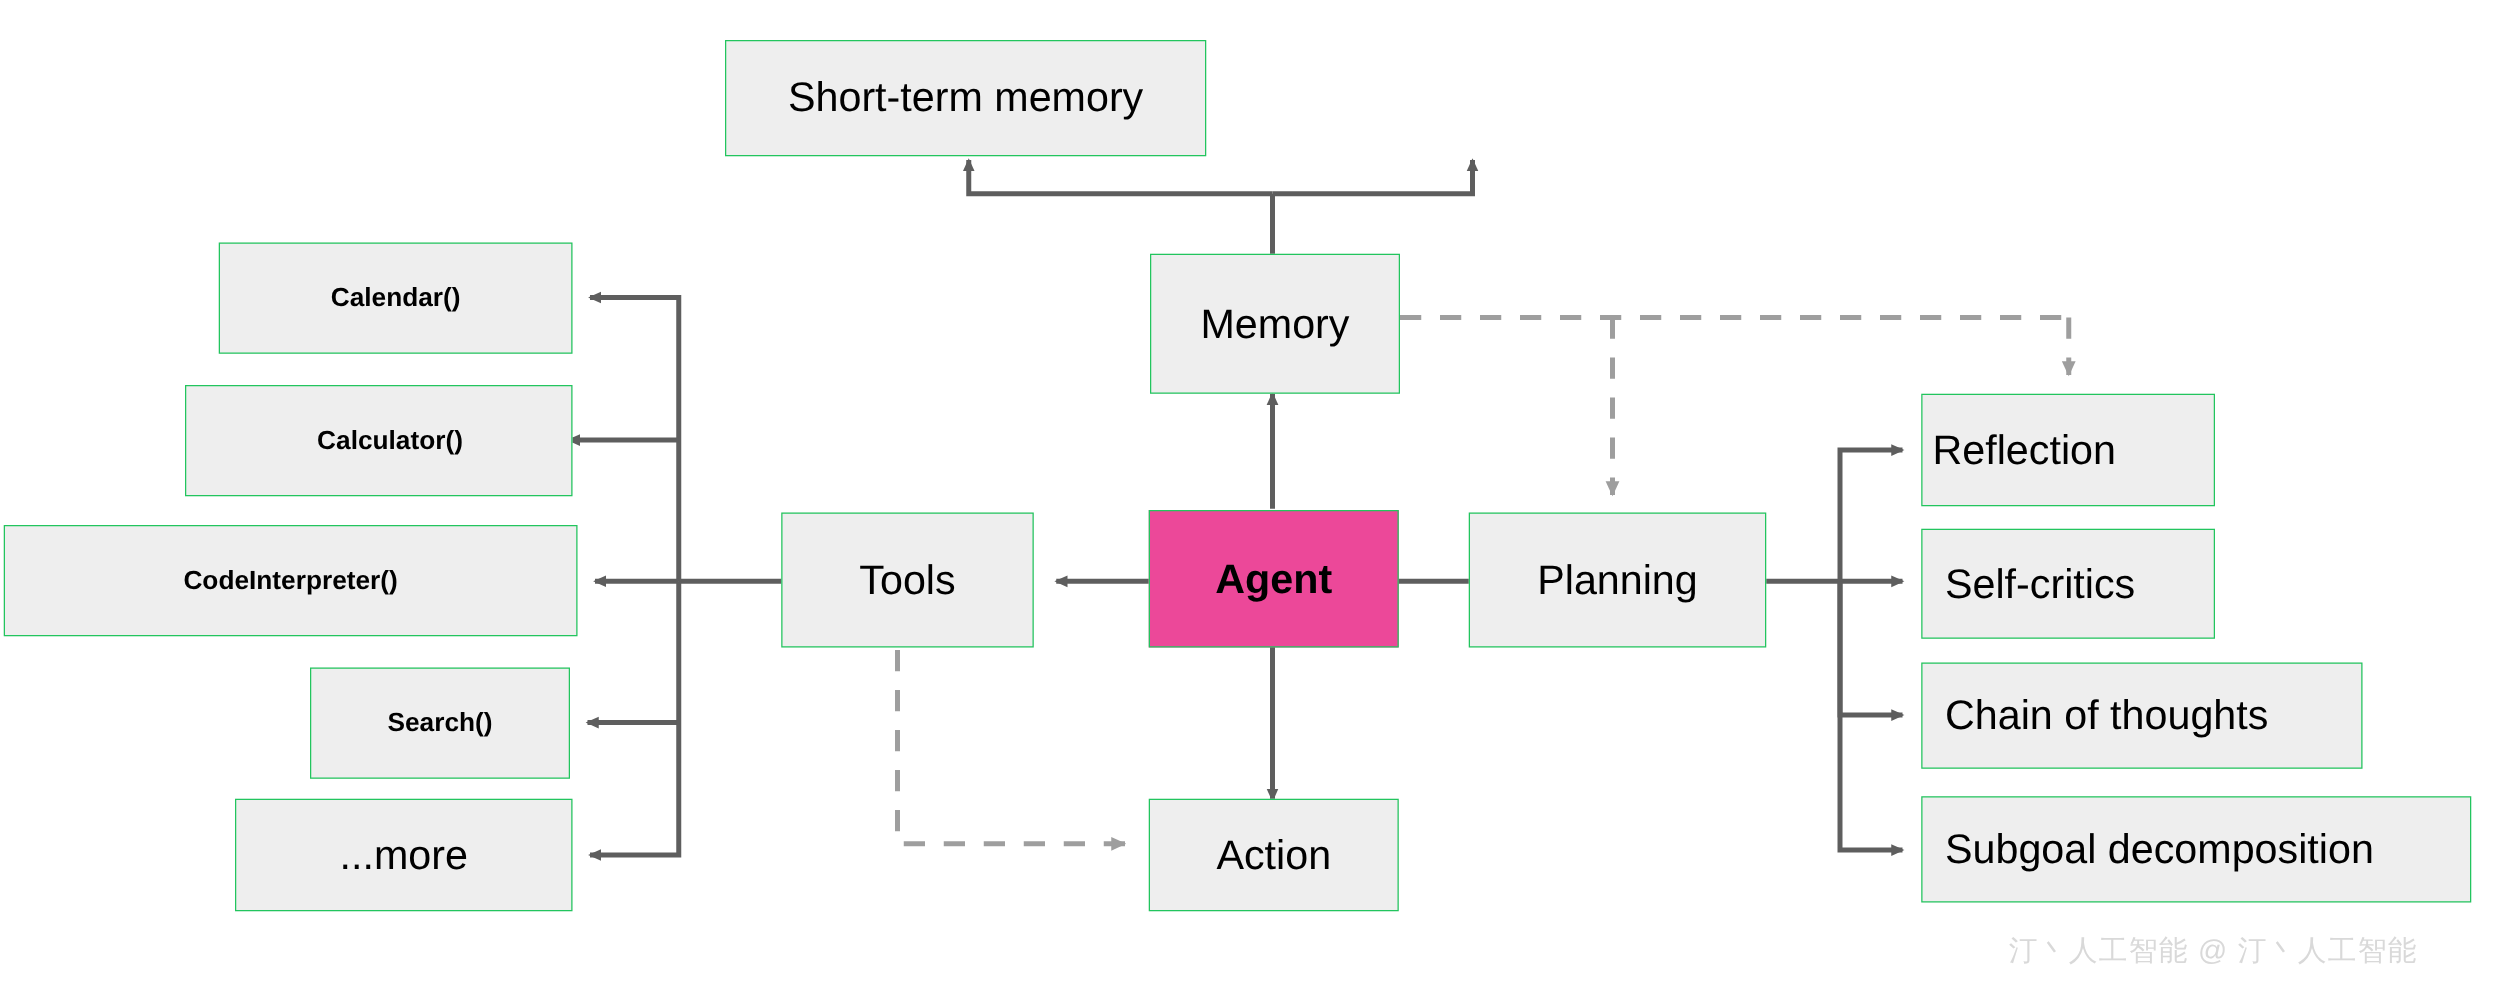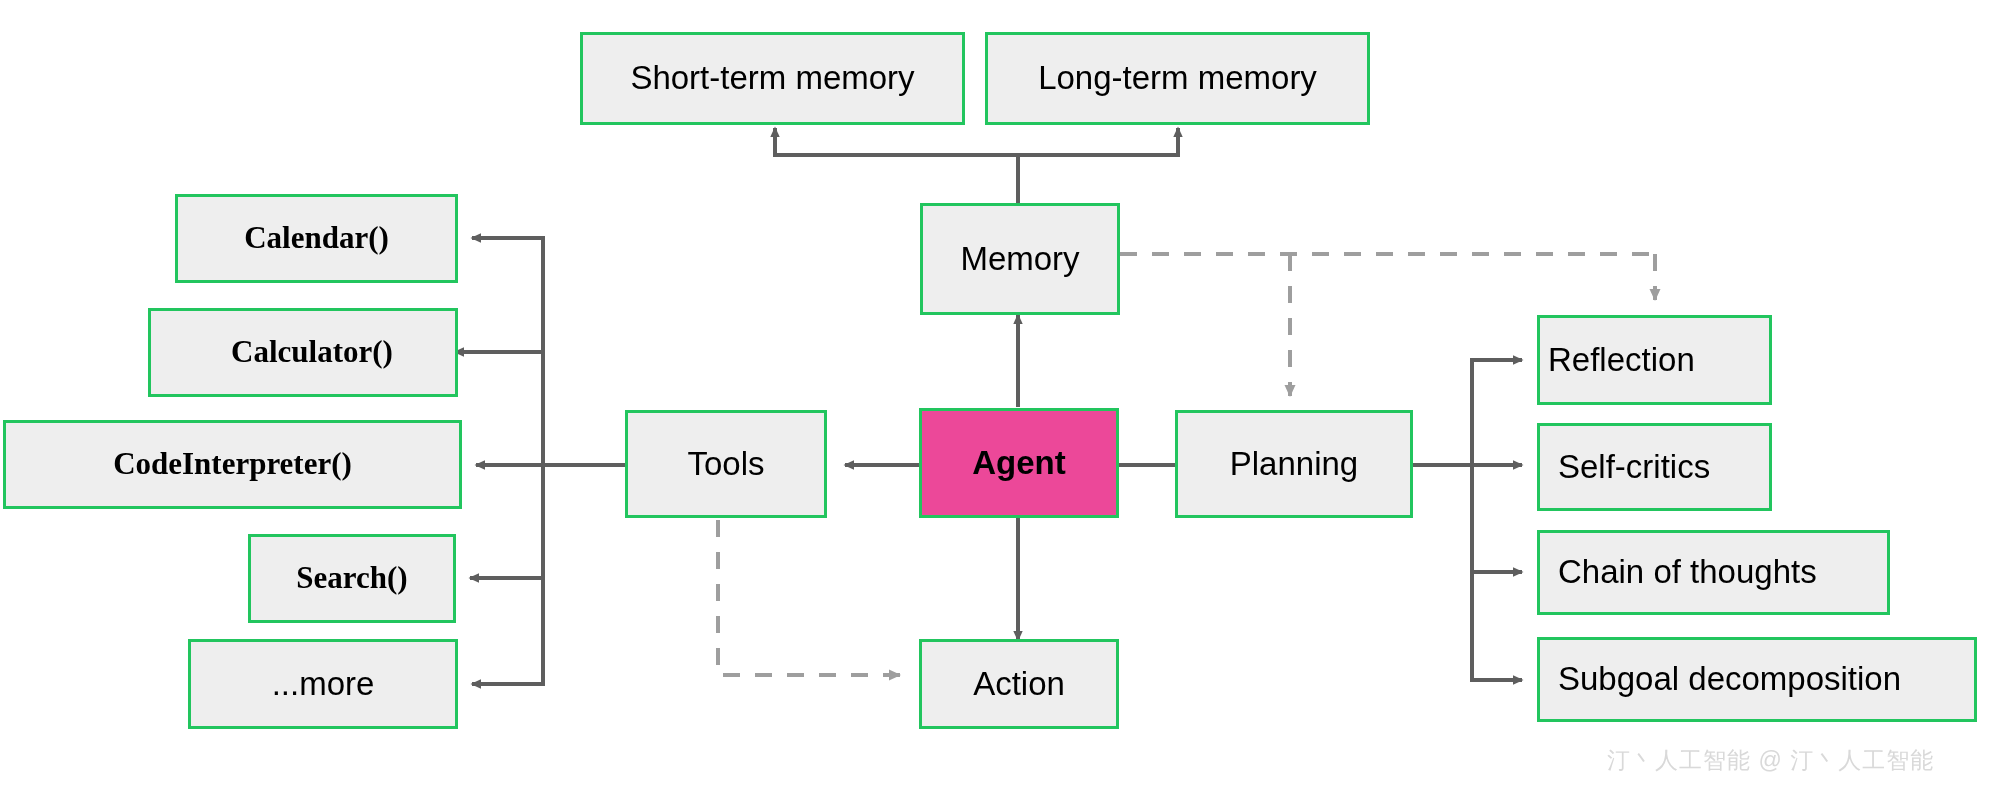--- a/index.html
+++ b/index.html
@@ -18,36 +18,36 @@
   #edges {
     position: absolute;
     left: 0;
     top: 0;
     width: 1999px;
     height: 793px;
   }
   .node {
     position: absolute;
     box-sizing: border-box;
-    border: 3px solid #22c55e;
+    border: 1px solid #22c55e;
     background: #eeeeee;
     display: flex;
     align-items: center;
     justify-content: center;
     color: #000000;
     font-family: "Liberation Sans", sans-serif;
     font-size: 33px;
     line-height: 1.1;
     white-space: nowrap;
     z-index: 3;
   }
   .node.mono {
-    font-family: Liberation Serif, serif;
+    font-family: Liberation Sans, sans-serif;
     font-weight: bold;
-    font-size: 31px;
+    font-size: 21px;
   }
   .node.accent {
     background: #ec4899;
     font-weight: bold;
   }
   .watermark {
     position: absolute;
     color: #d9d9d9;
     font-family: "Liberation Sans", sans-serif;
     font-size: 23px;
@@ -104,21 +104,20 @@
       <path d="M1120,254 L1655,254"></path>
       <path d="M1290,254 L1290,396" marker-end="url(#arrow-dash)"></path>
       <path d="M1655,254 L1655,300" marker-end="url(#arrow-dash)"></path>
 
       <path d="M718,520 L718,675 L900,675" marker-end="url(#arrow-dash)"></path>
     </g>
   </svg>
 
   <div class="node" style="left:580px; top:32px; width:385px; height:93px;">Short-term memory</div>
 
-  <div class="node" style="left:985px; top:32px; width:385px; height:93px;">Long-term memory</div>
 
   <div class="node" style="left:920px; top:203px; width:200px; height:112px;">Memory</div>
 
   <div class="node accent" style="left:919px; top:408px; width:200px; height:110px;">Agent</div>
 
   <div class="node" style="left:625px; top:410px; width:202px; height:108px;">Tools</div>
 
   <div class="node" style="left:919px; top:639px; width:200px; height:90px;">Action</div>
 
   <div class="node" style="left:1175px; top:410px; width:238px; height:108px;">Planning</div>

